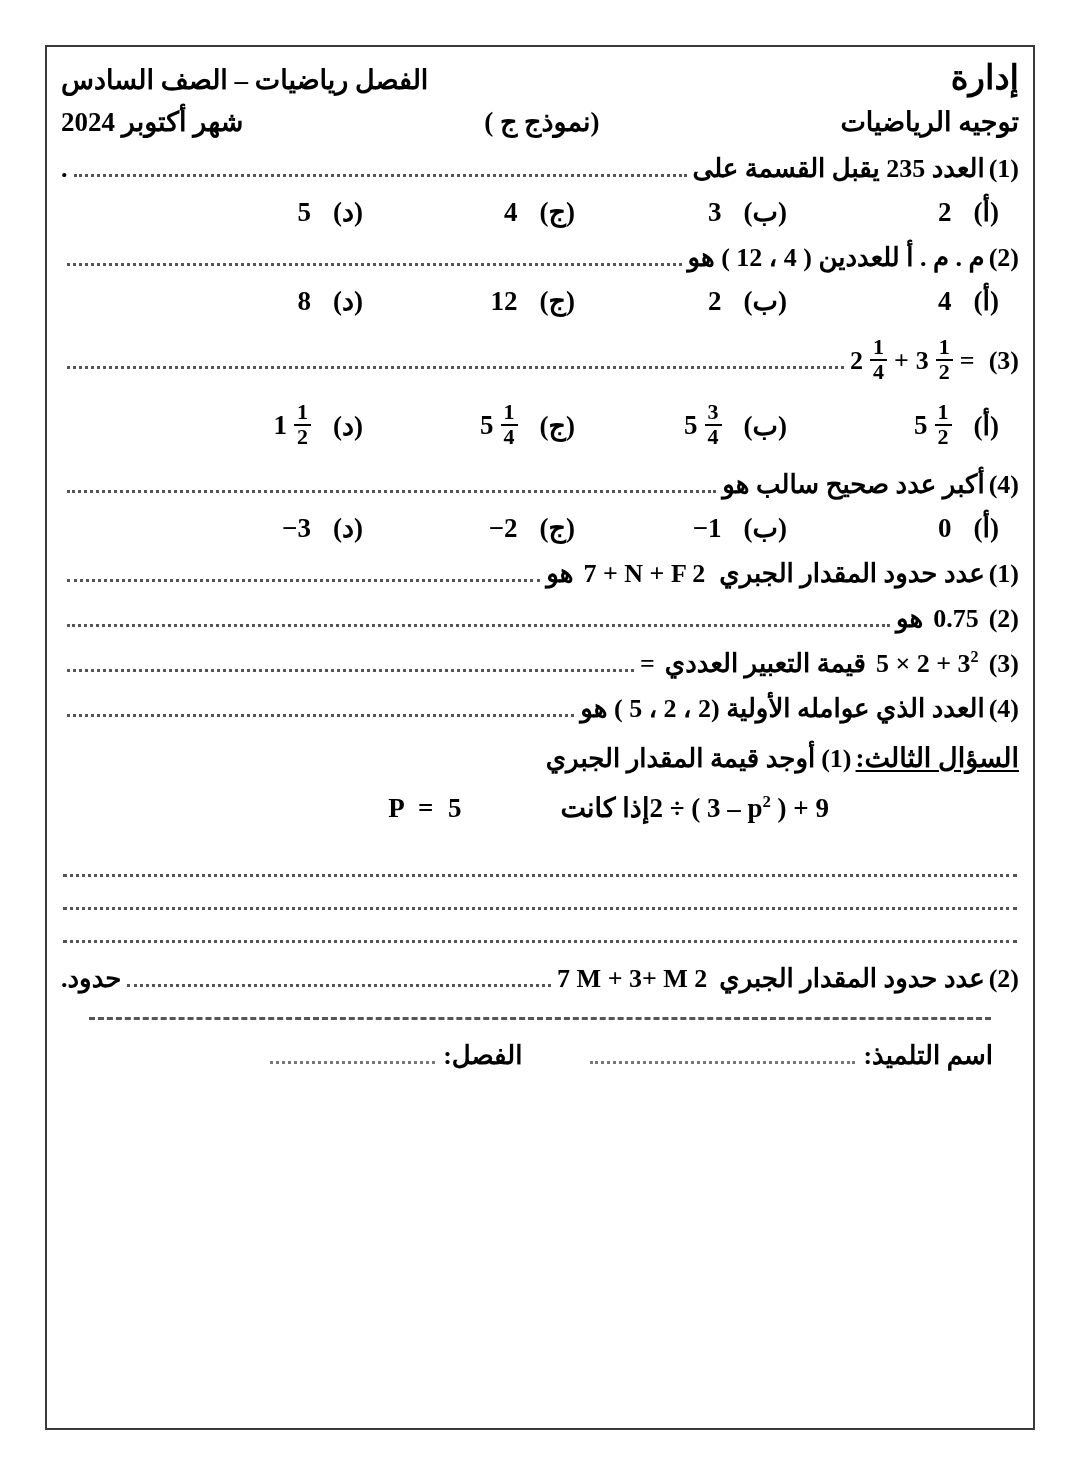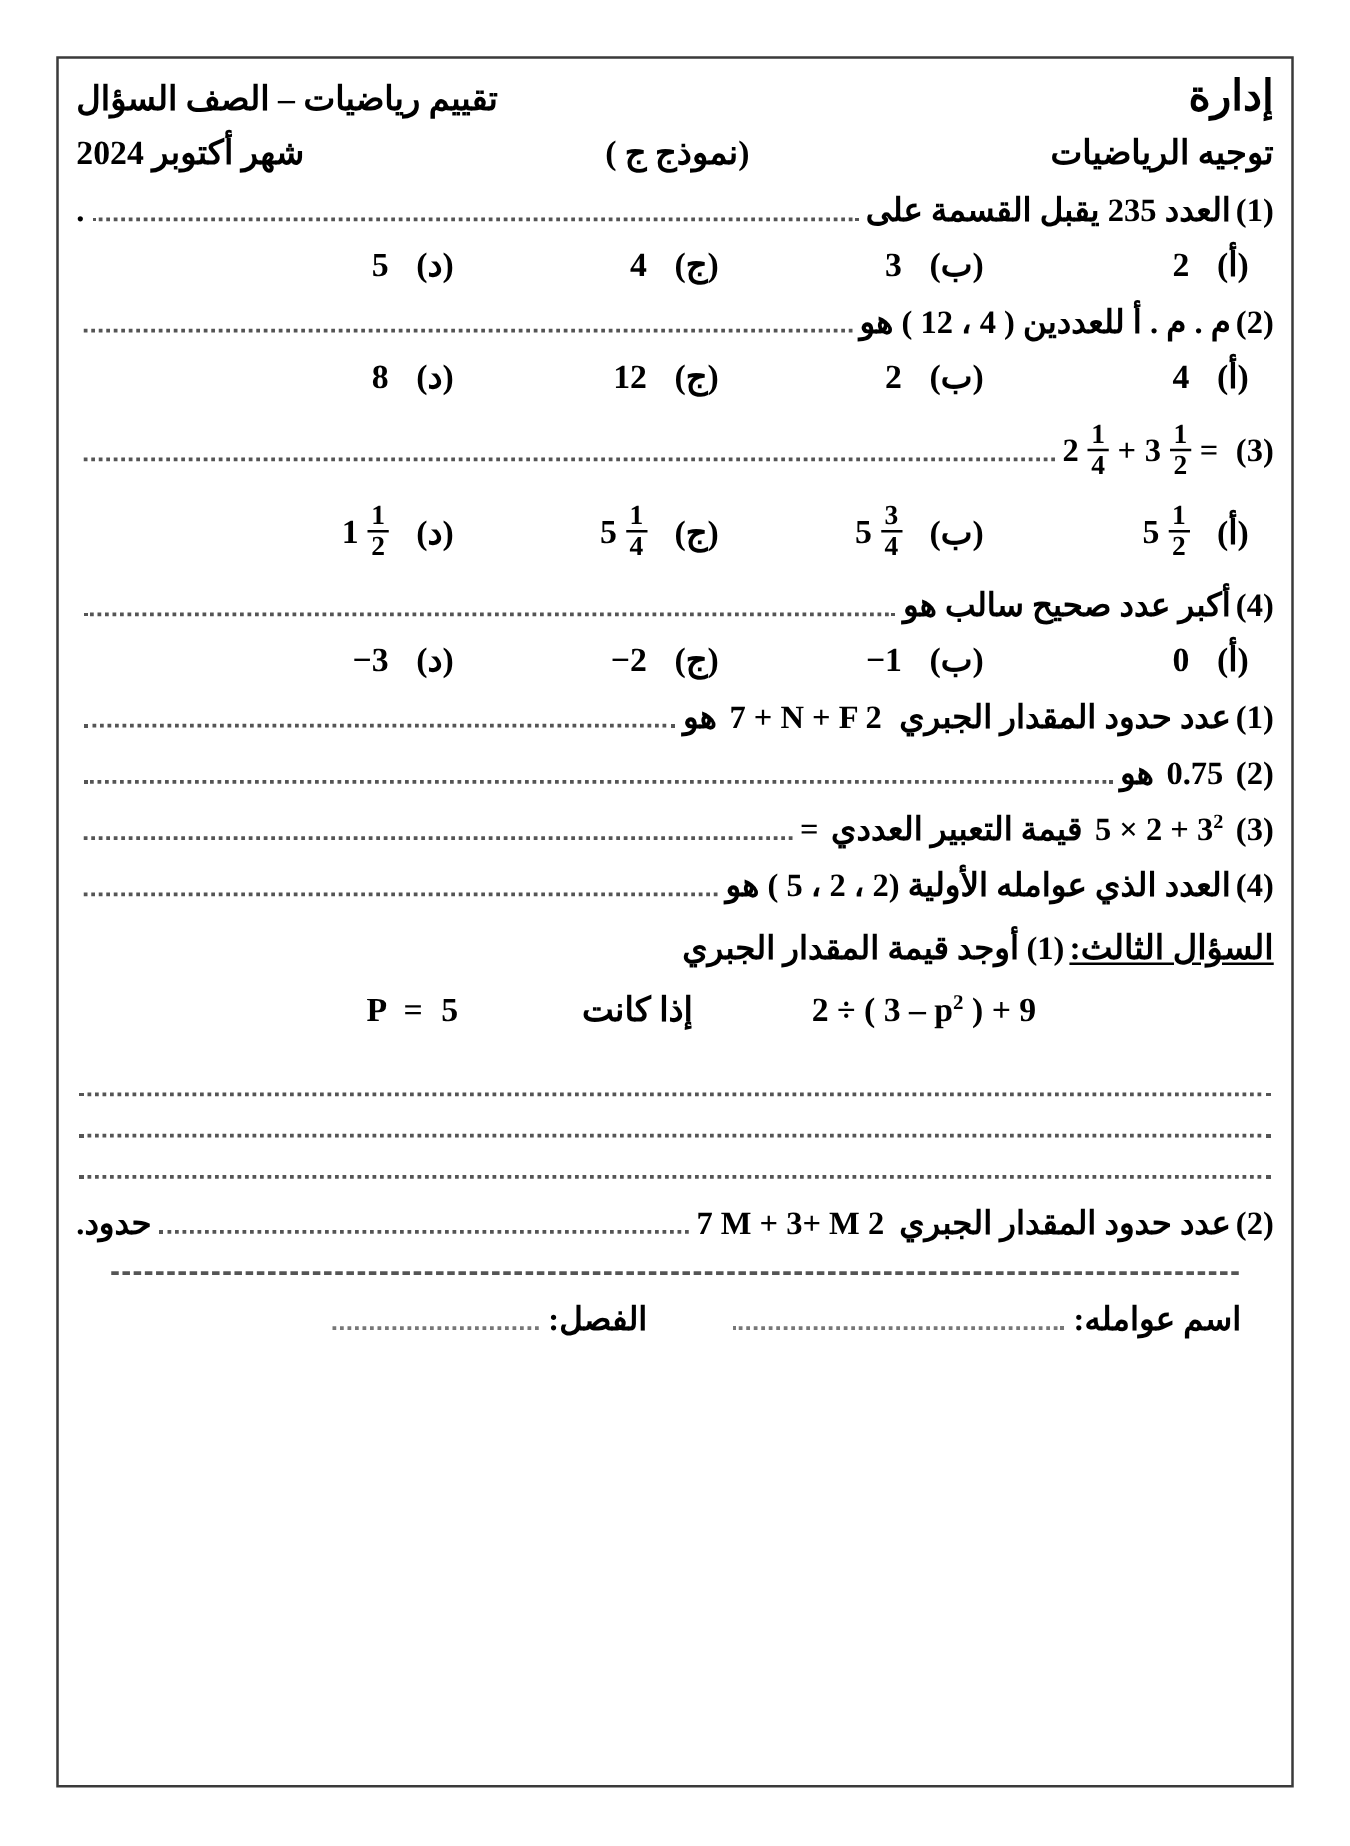--- a/index.html
+++ b/index.html
@@ -140,21 +140,21 @@
     display: flex;
     flex-direction: row;
     direction: rtl;
     align-items: center;
     font-size: 27px;
     font-weight: bold;
     margin-top: 18px;
     padding: 0 40px 0 30px;
   }
   .expr-main { flex: 0 0 auto; margin-right: 150px; direction: ltr; }
-  .expr-if   { flex: 0 0 auto; margin-right: 95px; }
+  .expr-if   { flex: 0 0 auto; }
   .expr-val  { flex: 0 0 auto; margin-right: 95px; direction: ltr; letter-spacing: 4px; }
 
   
   .blank-lines { margin-top: 20px; }
   .blank-line {
     border-bottom: 3px dotted #555;
     height: 30px;
     margin: 0 2px;
   }
 
@@ -185,21 +185,21 @@
   .foot-class-dots { width: 165px; }
   .foot-gap { width: 60px; }
 </style>
 </head>
 <body>
 
 <div class="page">
 
   <div class="hdr-row hdr-row-1">
     <div class="hdr-right">إدارة</div>
-    <div class="hdr-left">تقييم رياضيات – الصف السؤال</div>
+    <div class="hdr-left">الفصل رياضيات – الصف السادس</div>
   </div>
 
   <div class="hdr-row hdr-row-2">
     <div class="hdr-right">توجيه الرياضيات</div>
     <div class="hdr-mid">(نموذج  ج )</div>
     <div class="hdr-left">شهر أكتوبر 2024</div>
   </div>
 
 
   <div class="q-line">
@@ -391,21 +391,21 @@
     <span class="q-text" style="margin-right:4px;">عدد حدود المقدار الجبري</span>
     <span class="q-text ltr" style="margin-right:12px;">7  M  + 3+ M 2</span>
     <span class="dots"></span>
     <span class="tail">حدود.</span>
   </div>
 
   <div class="dash-sep"></div>
 
   <div class="footer">
     <div class="foot-field">
-      <span class="foot-label">اسم عوامله:</span>
+      <span class="foot-label">اسم التلميذ:</span>
       <span class="foot-dots foot-name-dots"></span>
     </div>
     <div class="foot-gap"></div>
     <div class="foot-field">
       <span class="foot-label">الفصل:</span>
       <span class="foot-dots foot-class-dots"></span>
     </div>
   </div>
 
 </div>

